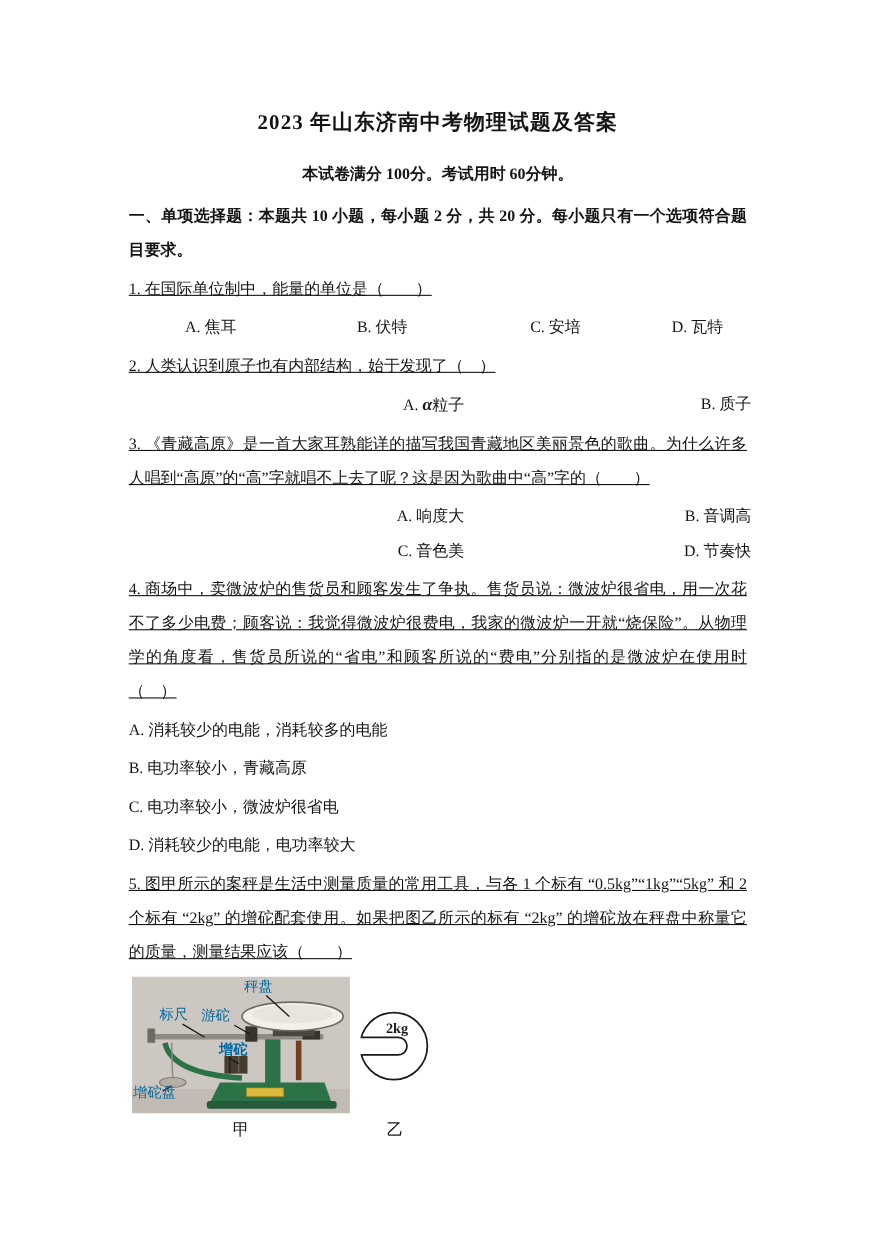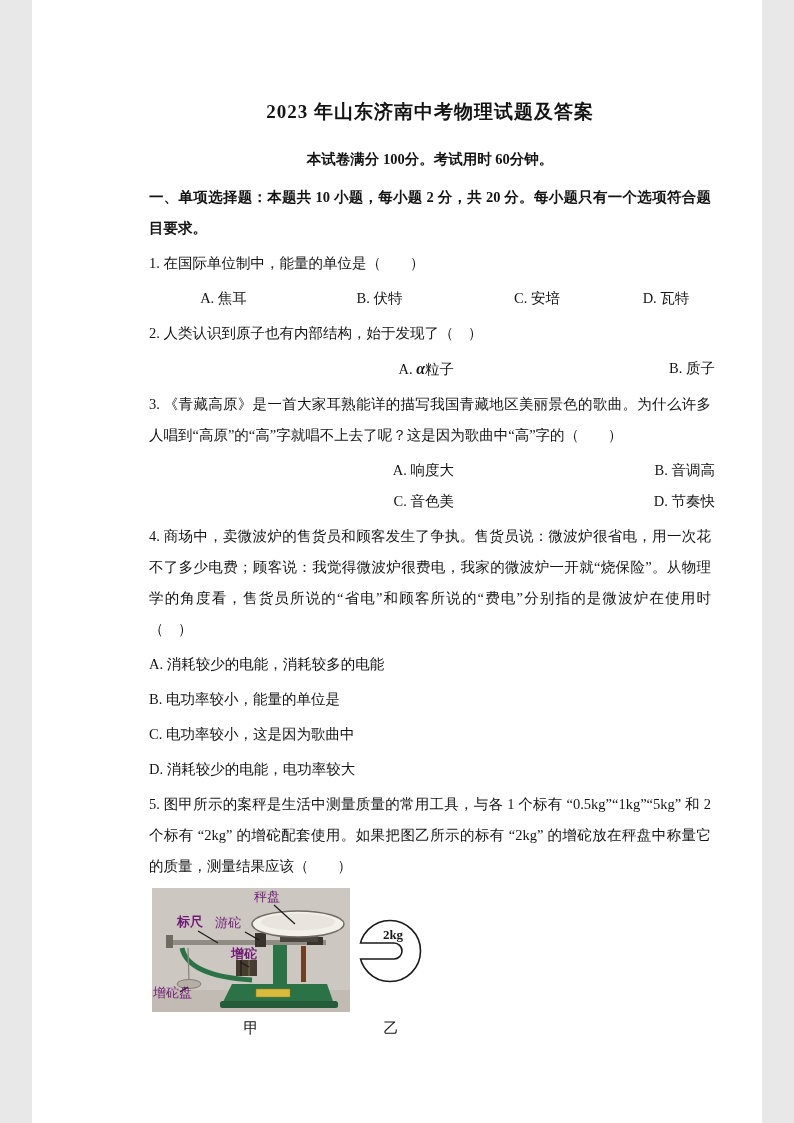--- a/index.html
+++ b/index.html
@@ -1,18 +1,18 @@
 <!DOCTYPE html>
 <html><head>
 <meta charset="utf-8">
 <style>
   html, body { margin: 0; padding: 0; background: #e8e8e8; }
   .page {
     position: relative;
-    width: 730px;
+    width: 794px;
     height: 1123px;
     margin: 0 auto;
     background: #ffffff;
     color: #141414;
     font-family: "Liberation Serif", "DejaVu Serif", serif;
     overflow: hidden;
   }
   .content {
     position: absolute;
     left: 113px;
@@ -40,20 +40,21 @@
     line-height: 31px;
   }
   .section-heading {
     font-weight: bold;
     text-align: justify;
     text-justify: inter-ideograph;
   }
   .stem {
     text-align: justify;
     text-justify: inter-ideograph;
+    text-decoration: underline;
   }
   .opt-row-4 {
     display: grid;
     grid-template-columns: 157px 155px 160px 1fr;
     text-align: center;
   }
   .opt-row-2 {
     display: grid;
     grid-template-columns: 309px 1fr;
     text-align: right;
@@ -74,21 +75,21 @@
     top: 2px;
     width: 198px;
     height: 124px;
     background: #ccc7c1;
   }
   .photo svg { position: absolute; left: 0; top: 0; }
   .photo-label {
     position: absolute;
     font-size: 13px;
     line-height: 14px;
-    color: #701a75;
+    color: #0369a1;
     white-space: nowrap;
   }
   .weight-svg {
     position: absolute;
     left: 211px;
     top: 32px;
   }
   .fig-caption {
     position: absolute;
     top: 130px;
@@ -136,22 +137,22 @@
       </div>
       <div class="opt-row opt-row-2">
         <span>C. 音色美</span>
         <span>D. 节奏快</span>
       </div>
     </div>
 
     <div>
       <p class="stem">4. 商场中，卖微波炉的售货员和顾客发生了争执。售货员说：微波炉很省电，用一次花不了多少电费；顾客说：我觉得微波炉很费电，我家的微波炉一开就“烧保险”。从物理学的角度看，售货员所说的“省电”和顾客所说的“费电”分别指的是微波炉在使用时（　）</p>
       <p>A. 消耗较少的电能，消耗较多的电能</p>
-      <p>B. 电功率较小，能量的单位是</p>
-      <p>C. 电功率较小，这是因为歌曲中</p>
+      <p>B. 电功率较小，青藏高原</p>
+      <p>C. 电功率较小，微波炉很省电</p>
       <p>D. 消耗较少的电能，电功率较大</p>
     </div>
 
     <div>
       <p class="stem">5. 图甲所示的案秤是生活中测量质量的常用工具，与各 1 个标有 “0.5kg”“1kg”“5kg” 和 2 个标有 “2kg” 的增砣配套使用。如果把图乙所示的标有 “2kg” 的增砣放在秤盘中称量它的质量，测量结果应该（　　）</p>
     </div>
 
     <div class="figure">
 
       <div class="photo">
@@ -185,21 +186,21 @@
           <line x1="36" y1="60" x2="37" y2="93" stroke="#8d887f" stroke-width="1.3"></line>
           <ellipse cx="37" cy="96" rx="12" ry="4.5" fill="#b5afa6" stroke="#847f76" stroke-width="1"></ellipse>
 
           <line x1="122" y1="17" x2="143" y2="36" stroke="#1a1a1a" stroke-width="1.2"></line>
           <line x1="46" y1="43" x2="66" y2="55" stroke="#1a1a1a" stroke-width="1.2"></line>
           <line x1="93" y1="44" x2="107" y2="52" stroke="#1a1a1a" stroke-width="1.2"></line>
           <line x1="88" y1="74" x2="97" y2="79" stroke="#1a1a1a" stroke-width="1.2"></line>
           <line x1="28" y1="104" x2="36" y2="99" stroke="#1a1a1a" stroke-width="1.2"></line>
         </svg>
         <span class="photo-label" style="left:102px; top:2px;">秤盘</span>
-        <span class="photo-label" style="left:25px;  top:27px;font-weight:bold;">标尺</span>
+        <span class="photo-label" style="left:25px;  top:27px;">标尺</span>
         <span class="photo-label" style="left:63px;  top:28px;">游砣</span>
         <span class="photo-label" style="left:79px;  top:59px;font-weight:bold;">增砣</span>
         <span class="photo-label" style="left:1px;   top:98px;">增砣盘</span>
       </div>
 
       <svg class="weight-svg" width="70" height="66" viewBox="0 0 70 66">
         <circle cx="34" cy="33" r="30.5" fill="#ffffff" stroke="#1a1a1a" stroke-width="1.6"></circle>
         <rect x="1" y="25.9" width="37" height="14.2" fill="#ffffff"></rect>
         <path d="M 4.6,25 L 38,25 A 8,8 0 0 1 38,41 L 4.6,41" fill="#ffffff" stroke="#1a1a1a" stroke-width="1.6"></path>
         <text x="37" y="21" text-anchor="middle" font-size="13" font-weight="bold" font-family="Liberation Serif, DejaVu Serif, serif" fill="#1a1a1a">2kg</text>

